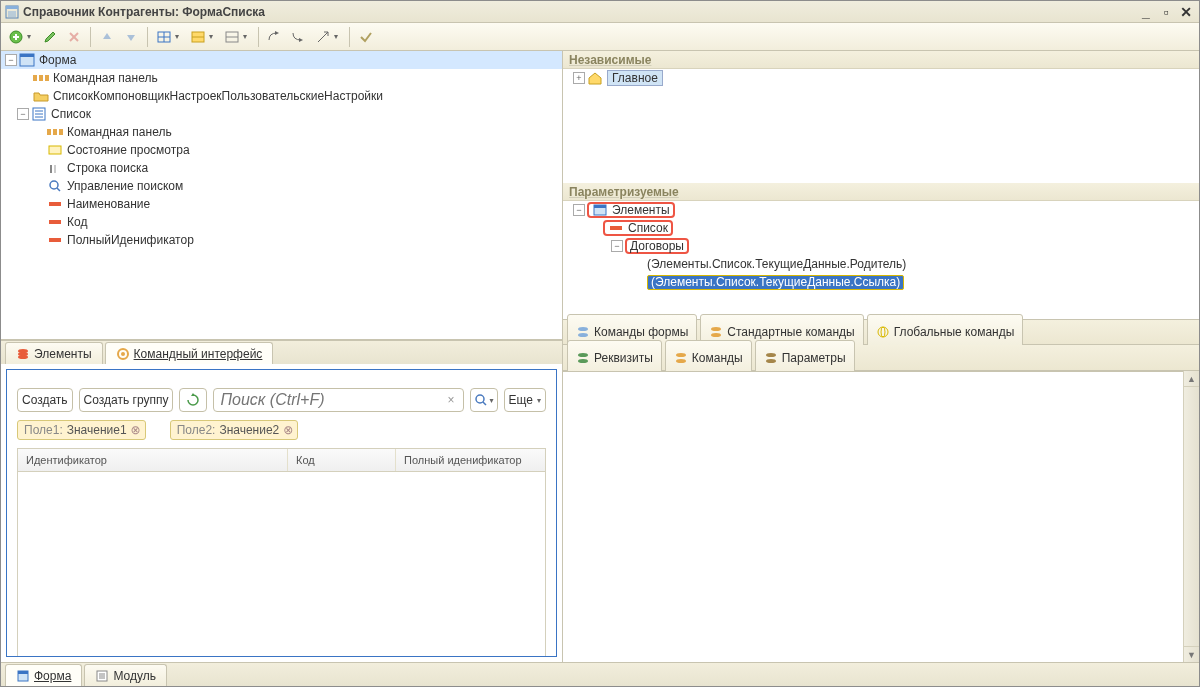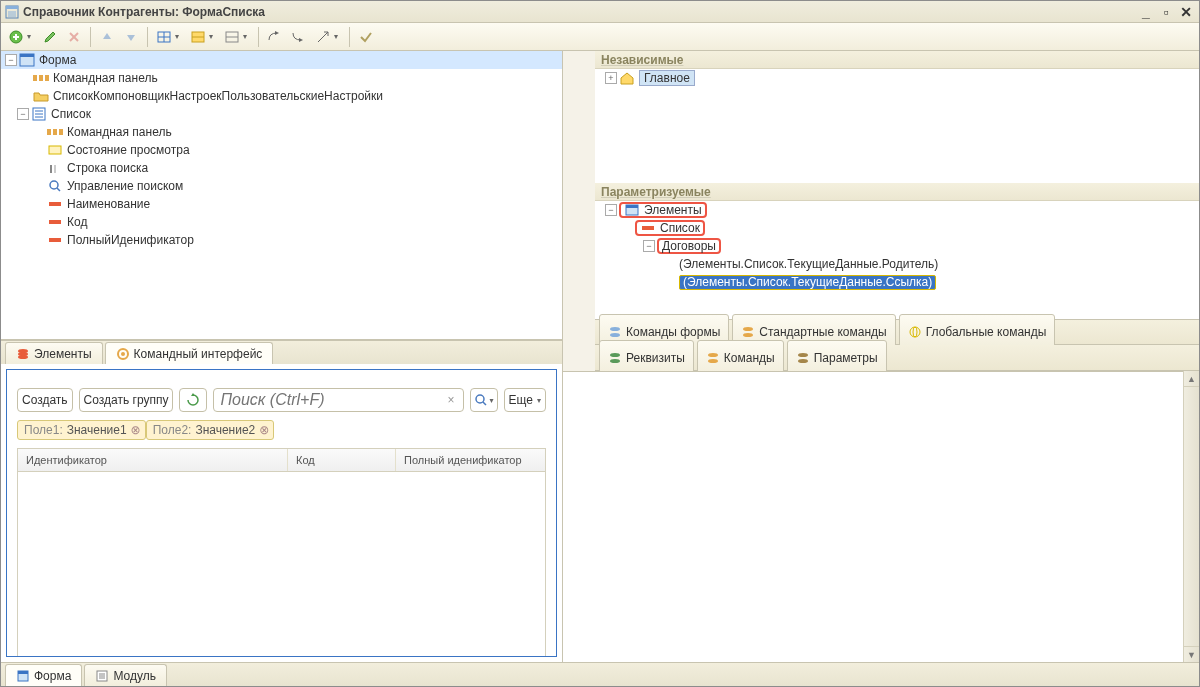--- a/index.html
+++ b/index.html
@@ -33,21 +33,21 @@
   
   .tree-panel { flex:1; background:#fff; overflow:auto; border-bottom:1px solid #c8c4b0; }
   .tree-item { display:flex; align-items:center; height:18px; padding:0 4px; white-space:nowrap; color:#333;}
   .tree-item.selected { background:#d4e8ff; }
   .tree-icon { width:16px; height:14px; margin-right:4px; display:inline-flex;align-items:center;justify-content:center;}
   .expander { width:12px; height:12px; border:1px solid #aaa; display:inline-flex;align-items:center;justify-content:center; font-size:9px; line-height:1; color:#666; margin-right:2px; background:#fff; cursor:pointer;}
   .tree-spacer { display:inline-block; }
   
   .tabs-row { height:24px; background:linear-gradient(#f2eedc,#e8e4d0); border-top:1px solid #c8c4b0; display:flex; align-items:flex-end; padding:0 4px;}
   .tab { height:22px; padding:0 10px; display:inline-flex; align-items:center; gap:4px; background:linear-gradient(#fdfbf2,#f2eedc); border:1px solid #c8c4b0; border-bottom:none; border-radius:3px 3px 0 0; margin-right:2px; cursor:pointer; font-size:12px;}
-  .tab.active { background:#fffef8; font-weight:normal;}
+  .tab.active { background:#fffef8; font-weight:normal;text-decoration:underline;}
   .tab-icon { width:14px;height:14px; display:inline-flex;align-items:center;justify-content:center;}
   
   .right-upper { display:flex; flex-direction:column; min-height:0;}
   .group-header { height:18px; background:linear-gradient(#f4f0de,#ece7d1); padding:0 6px; font-size:12px; color:#8a845f; border-bottom:1px solid #d8d3bc; display:flex; align-items:center; font-weight:bold; text-decoration: underline; text-decoration-color: rgba(100,100,80,0.2);}
   .right-tree { background:#fff; overflow:auto;}
   .right-tree .tree-item { height:18px; }
   
   .hl-red { border:2px solid #e54; border-radius:4px; padding:0 3px; display:inline-flex; align-items:center; height:16px;}
   .hl-sel { background: #3a74c4; color:#fff; border:1px solid #d8b800; padding:0 3px; display:inline-flex; align-items:center; height:15px; border-radius:2px;}
   
@@ -56,21 +56,21 @@
   .cmd-tab { height:36px; padding:0 8px; display:inline-flex;align-items:center;gap:4px; background:linear-gradient(#fdfbf2,#f2eedc); border:1px solid #c8c4b0; border-radius:3px; cursor:pointer; font-size:12px;}
   
   .preview-area { flex:1; background:#fff; padding:5px; display:flex; overflow:hidden;}
   .preview-frame { border:1.5px solid #3a74c4; flex:1; background:#fff; display:flex; flex-direction:column; overflow:hidden; min-width:0;}
   .pv-toolbar { padding:18px 10px 8px; display:flex; gap:6px; align-items:center;}
   .pv-btn { height:24px; padding:0 4px; background:#fff; border:1px solid #c5c0a8; border-radius:4px; display:inline-flex;align-items:center;justify-content:center; cursor:pointer; font-size:12px; color:#333;}
   .pv-btn.icon-only { width:28px; padding:0;}
   .pv-search { height:24px; border:1px solid #c5c0a8; border-radius:4px; display:inline-flex; align-items:center; padding:0 4px; background:#fff; flex:1; min-width: 150px;}
   .pv-search input { border:none; outline:none; flex:1; font-size:16px; color:#999; font-style:italic;}
   .pv-search .clear { color:#999; cursor:pointer; padding:0 4px;}
-  .pv-filters { padding:0 10px 8px; display:flex; gap:0;}
+  .pv-filters { padding:0 10px 8px; display:flex; gap:24px;}
   .filter-chip { height:20px; background:#fff3d0; border:1px solid #d8c878; border-radius:3px; padding:0 4px 0 6px; display:inline-flex;align-items:center; font-size:12px; gap:4px;}
   .filter-chip .fc-label { color:#888;}
   .filter-chip .fc-value { color:#555;}
   .filter-chip .fc-x { color:#a88; cursor:pointer;}
   .pv-table { margin:0 10px; border:1px solid #d4d0bc;}
   .pv-thead { display:flex; background:linear-gradient(#fafafa,#efefef); border-bottom:1px solid #d4d0bc;}
   .pv-th { padding:5px 8px; font-size:11px; color:#555; border-right:1px solid #e4e0cc;}
   .pv-tbody { height:190px; background:#fff;}
   
   .bottom-tabs { height:24px; background:linear-gradient(#f2eedc,#e8e4d0); border-top:1px solid #c8c4b0; display:flex; align-items:flex-end; padding:0 4px;}
@@ -372,21 +372,21 @@
               <div class="pv-th" style="width:108px">Код</div>
               <div class="pv-th" style="flex:1;border-right:none">Полный иденификатор</div>
             </div>
             <div class="pv-tbody"></div>
           </div>
         </div>
       </div>
     </div>
 
     <div class="right-col">
-      <div class="right-upper" style="flex:0 0 auto;margin-left:32px;">
+      <div class="right-upper" style="flex:0 0 auto;">
         <div class="group-header">Независимые</div>
         <div class="right-tree" style="height:114px">
           <div class="tree-item">
             <span class="tree-spacer" style="width:6px"></span>
             <span class="expander">+</span>
             <span class="tree-icon">
                 <svg width="16" height="14">
                   <path d="M2 7 L8 2 L14 7 L14 13 L2 13 Z" fill="#ffd96a" stroke="#c8a020"></path>
                 </svg>
               </span>

